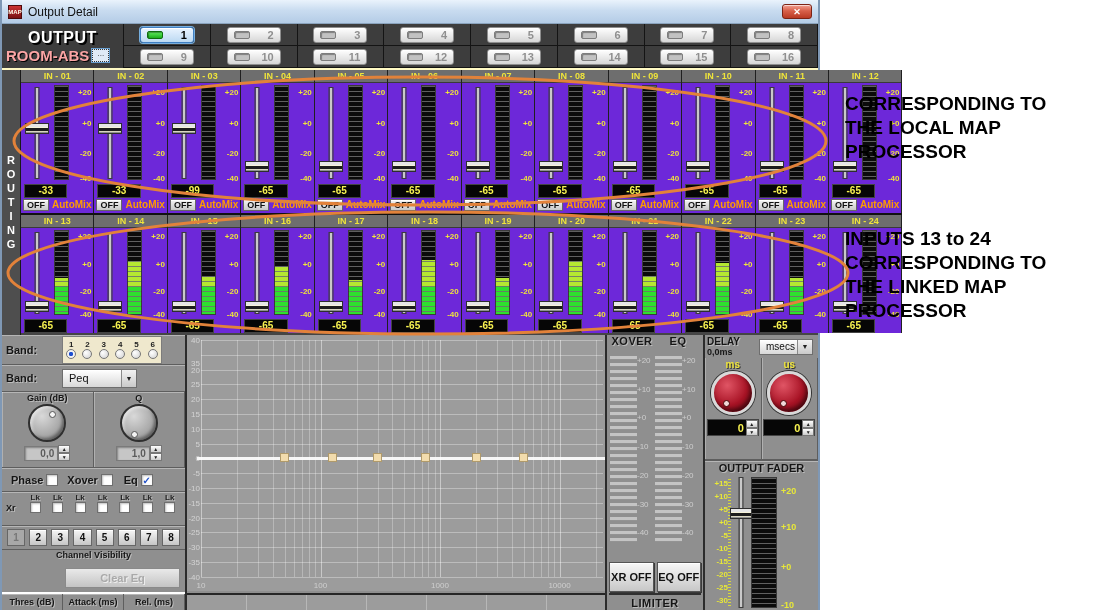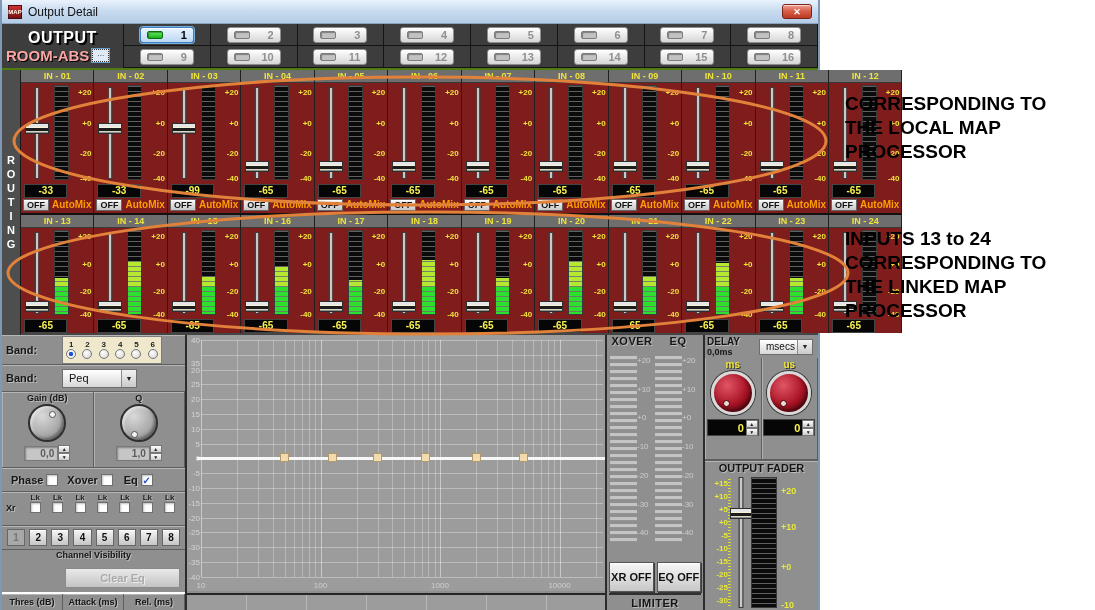--- a/index.html
+++ b/index.html
@@ -7,21 +7,21 @@
   .page{position:relative;width:1095px;height:558px;background:#fff;}
 
   
   .window{position:absolute;left:0;top:0;width:820px;height:610px;background:#474747;border-left:2px solid #7f98b5;border-right:2px solid #7f98b5;display:flex;flex-direction:column;}
   .titlebar{height:24px;background:linear-gradient(#eaf3fc,#c9dcf0 45%,#b4cce6);display:flex;align-items:center;padding:0 6px;border-bottom:1px solid #8aa3bd;flex:0 0 auto;}
   .app-icon{width:14px;height:14px;background:linear-gradient(#c33,#7a1212);border:1px solid #4d0a0a;color:#ffe;font-size:6px;font-weight:bold;display:flex;align-items:center;justify-content:center;margin-right:6px;}
   .title-text{font-size:12px;color:#111;}
   .close-btn{margin-left:auto;width:30px;height:15px;border-radius:3px;background:linear-gradient(#f2a193,#d8604a 45%,#b93a24);border:1px solid #7c2315;color:#fff;font-size:9px;font-weight:bold;display:flex;align-items:center;justify-content:center;box-shadow:inset 0 1px 0 rgba(255,255,255,.6);cursor:pointer;}
 
   
-  .topbar{height:46px;background:#3d3d3d;display:flex;flex:0 0 auto;border-bottom:2px solid #4d7c0f;}
+  .topbar{height:46px;background:#3d3d3d;display:flex;flex:0 0 auto;border-bottom:2px solid #fef9c3;}
   .label-col{width:122px;flex:0 0 auto;display:flex;flex-direction:column;justify-content:center;padding-left:4px;border-right:1px solid #141414;}
   .output-label{font-size:16px;font-weight:bold;color:#fff;text-shadow:2px 2px 0 #000;letter-spacing:.5px;padding-left:22px;}
   .room-row{display:flex;align-items:center;gap:3px;}
   .room-label{font-size:15px;font-weight:bold;color:#fca5a5;text-shadow:1px 1px 0 #000;}
   .browse-btn{width:17px;height:13px;background:#dfeaf6;border:1px dotted #333;outline:1px solid #6aa0d0;font-size:8px;line-height:8px;color:#222;text-align:center;cursor:pointer;}
   .chan-grid{flex:1;display:grid;grid-template-columns:repeat(8,1fr);grid-template-rows:1fr 1fr;}
   .chan-cell{border-right:1px solid #141414;border-bottom:1px solid #141414;display:flex;align-items:center;justify-content:center;}
   .chan-btn{width:54px;height:16px;border-radius:3px;background:linear-gradient(#ffffff,#d6d6d6);border:1px solid #8e8e8e;box-shadow:inset 0 1px 0 #fff;display:flex;align-items:center;gap:5px;padding:0 6px;cursor:pointer;}
   .chan-btn .led{width:16px;height:8px;border-radius:2px;background:#c2c2c2;border:1px solid #7d7d7d;box-shadow:inset 1px 1px 1px rgba(0,0,0,.35);}
   .chan-btn .num{font-size:11px;font-weight:bold;color:#8f8f8f;margin-left:auto;}
@@ -30,21 +30,21 @@
   .chan-btn.active .num{color:#000;}
 
   
   .strips-area{height:265px;flex:0 0 auto;display:flex;background:#454545;}
   .routing-col{width:19px;flex:0 0 auto;display:flex;flex-direction:column;align-items:center;justify-content:center;gap:1px;background:#4e4e4e;border-right:1px solid #191919;}
   .routing-col span{color:#fff;font-size:11px;font-weight:bold;line-height:13px;}
   .rows{flex:1;display:flex;flex-direction:column;}
   .strip-row{display:flex;border-bottom:2px solid #111;}
   .strip-row.r1{height:145px;}
   .strip-row.r2{height:118px;border-bottom:none;}
-  .strip{flex:1;background:#7f1d1d;border-right:1px solid #202020;display:flex;flex-direction:column;position:relative;}
+  .strip{flex:1;background:#6d28d9;border-right:1px solid #202020;display:flex;flex-direction:column;position:relative;}
   .strip-name{height:13px;text-align:center;font-size:9px;font-weight:bold;color:#efe43a;background:#6e6e6e;border-bottom:1px solid #3a3a3a;line-height:13px;}
   .strip-body{flex:1;position:relative;}
   .fader-zone{position:absolute;left:3px;top:4px;bottom:4px;width:26px;}
   .fader-track{position:absolute;left:50%;top:0;bottom:0;width:5px;transform:translateX(-50%);background:linear-gradient(to right,#555,#f2f2f2 45%,#8a8a8a);border:1px solid #3c3c3c;}
   .fader-cap{position:absolute;left:50%;transform:translateX(-50%);width:24px;height:11px;background:linear-gradient(#e6e6e6 0 3px,#f5f2d8 3px 4px,#1c1c1c 4px 7px,#d9d6c0 7px 8px,#8f8f8f 8px 11px);border:1px solid #2e2e2e;cursor:pointer;}
   .meter{position:absolute;left:33px;top:2px;bottom:3px;width:15px;background:#0b0b0b;border:1px solid #3a3a3a;overflow:hidden;}
   .meter .fill{position:absolute;left:0;right:0;bottom:0;}
   .meter .seglines{position:absolute;inset:0;background:repeating-linear-gradient(to bottom,rgba(110,110,110,.85) 0 1px,transparent 1px 5px);}
   .scale-col{position:absolute;right:1px;top:0;bottom:0;width:17px;}
   .scale-col span{position:absolute;right:1px;font-size:8px;font-weight:bold;color:#efe43a;transform:translateY(-50%);}

